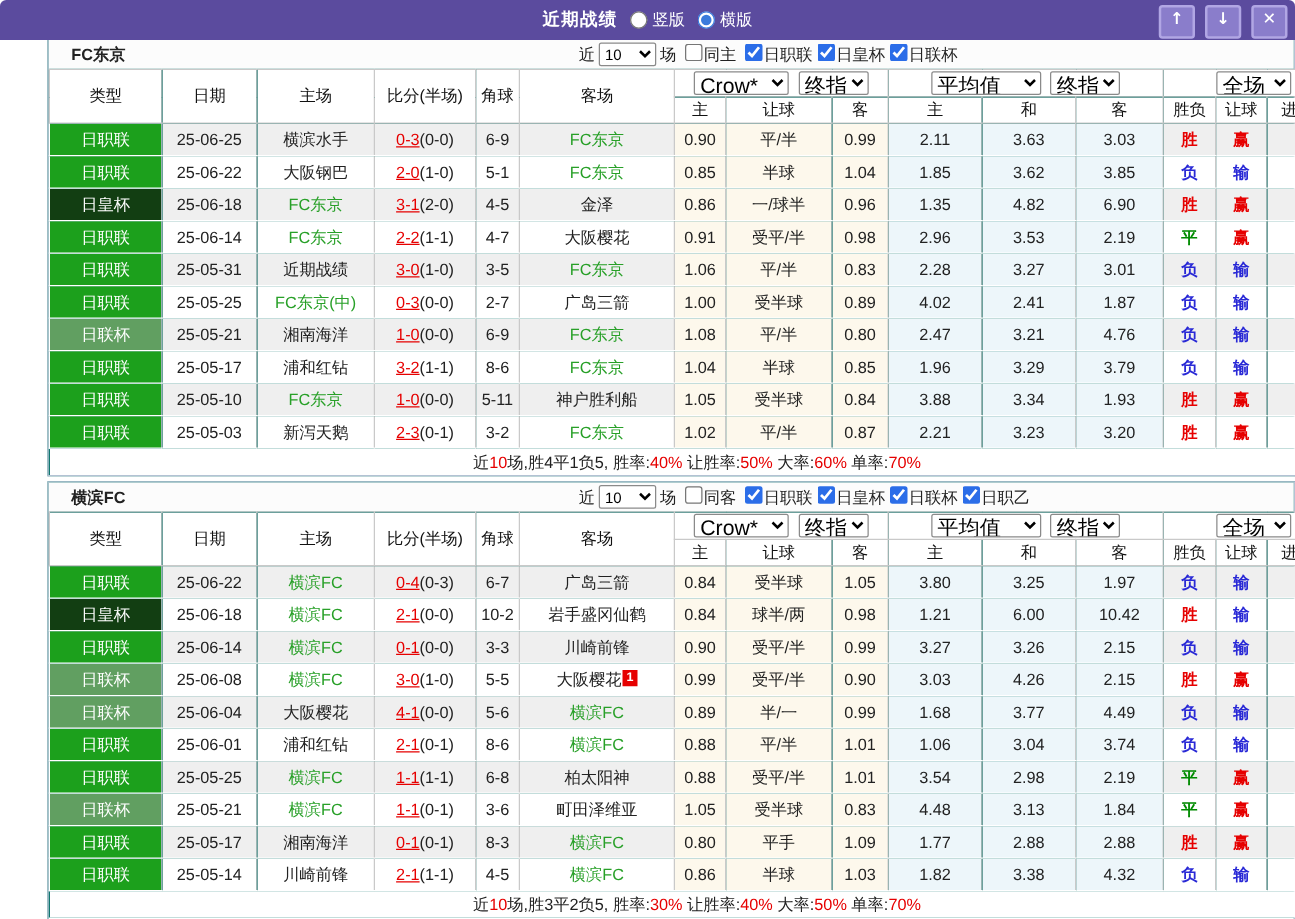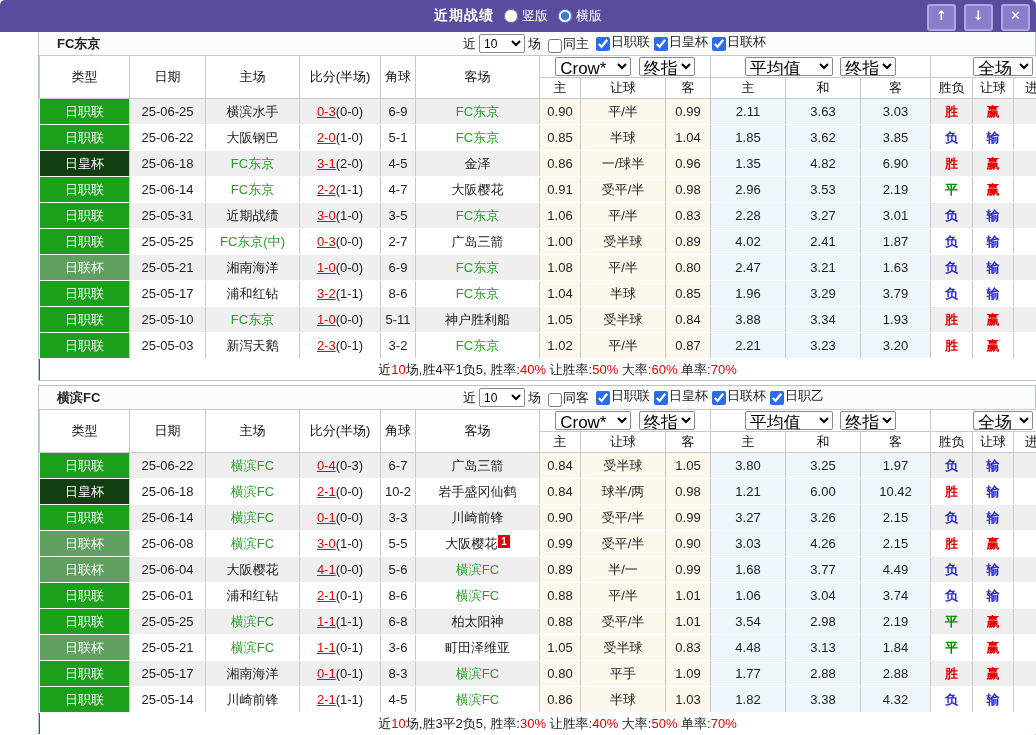--- a/index.html
+++ b/index.html
@@ -19,21 +19,21 @@
     font-family:"DejaVu Sans",sans-serif;}
 
   
   .block{border:1px solid #b3c2d4;border-top:none;background:#0f766e;margin-left:38px;}
   .block + .block{margin-top:4px;border-top:1px solid #b3c2d4;}
 
   .ctrl-row{position:relative;height:23px;background:#fcfcfc;display:flex;align-items:center;}
   .ctrl-row .team{font-weight:bold;margin-left:18px;}
   .ctrl-row .ctrls{position:absolute;left:424px;top:0;height:23px;display:flex;align-items:center;gap:3px;white-space:nowrap;}
   .ctrl-row select{height:19px;font-size:12px;}
-  .ctrl-row label{display:inline-flex;align-items:flex-end;cursor:pointer;}
+  .ctrl-row label{display:inline-flex;align-items:flex-start;cursor:pointer;}
   .ctrl-row input[type=checkbox]{width:14px;height:14px;accent-color:#2b6de8;margin:0 1px 0 4px;}
 
   table{border-collapse:collapse;table-layout:fixed;width:1036px;}
   th,td{padding:0;text-align:center;overflow:hidden;white-space:nowrap;font-weight:normal;}
   thead th{background:#fff;border:1px solid #c9c9c9;font-size:13px;color:#111;}
   .hrow1 th{height:21px;}
   .hrow2 th{height:20px;}
   .selcell select{height:19px;font-size:17px;margin:0 2px;}
   tbody td{height:25px;border-right:1px solid #c9c9c9;border-bottom:1px solid #fff;background:#fff;}
   tbody td:first-child{border-left:1px solid #fff;}
@@ -264,21 +264,21 @@
         <td class="st">25-05-21</td>
         <td class="st"><span>湘南海洋</span></td>
         <td class="st"><span class="sc">1-0</span><span>(0-0)</span></td>
         <td class="st">6-9</td>
         <td class="st"><span class="tm">FC东京</span></td>
         <td class="odds">1.08</td>
         <td class="odds">平/半</td>
         <td class="odds">0.80</td>
         <td class="avg">2.47</td>
         <td class="avg">3.21</td>
-        <td class="avg">1.63</td>
+        <td class="avg">4.76</td>
         <td class="st res c-blue">负</td>
         <td class="st res c-blue">输</td>
         <td class="st res c-blue">小</td>
       </tr>
           <tr>
         <td class="type t-j1">日职联</td>
         <td class="st">25-05-17</td>
         <td class="st"><span>浦和红钻</span></td>
         <td class="st"><span class="sc">3-2</span><span>(1-1)</span></td>
         <td class="st">8-6</td>

